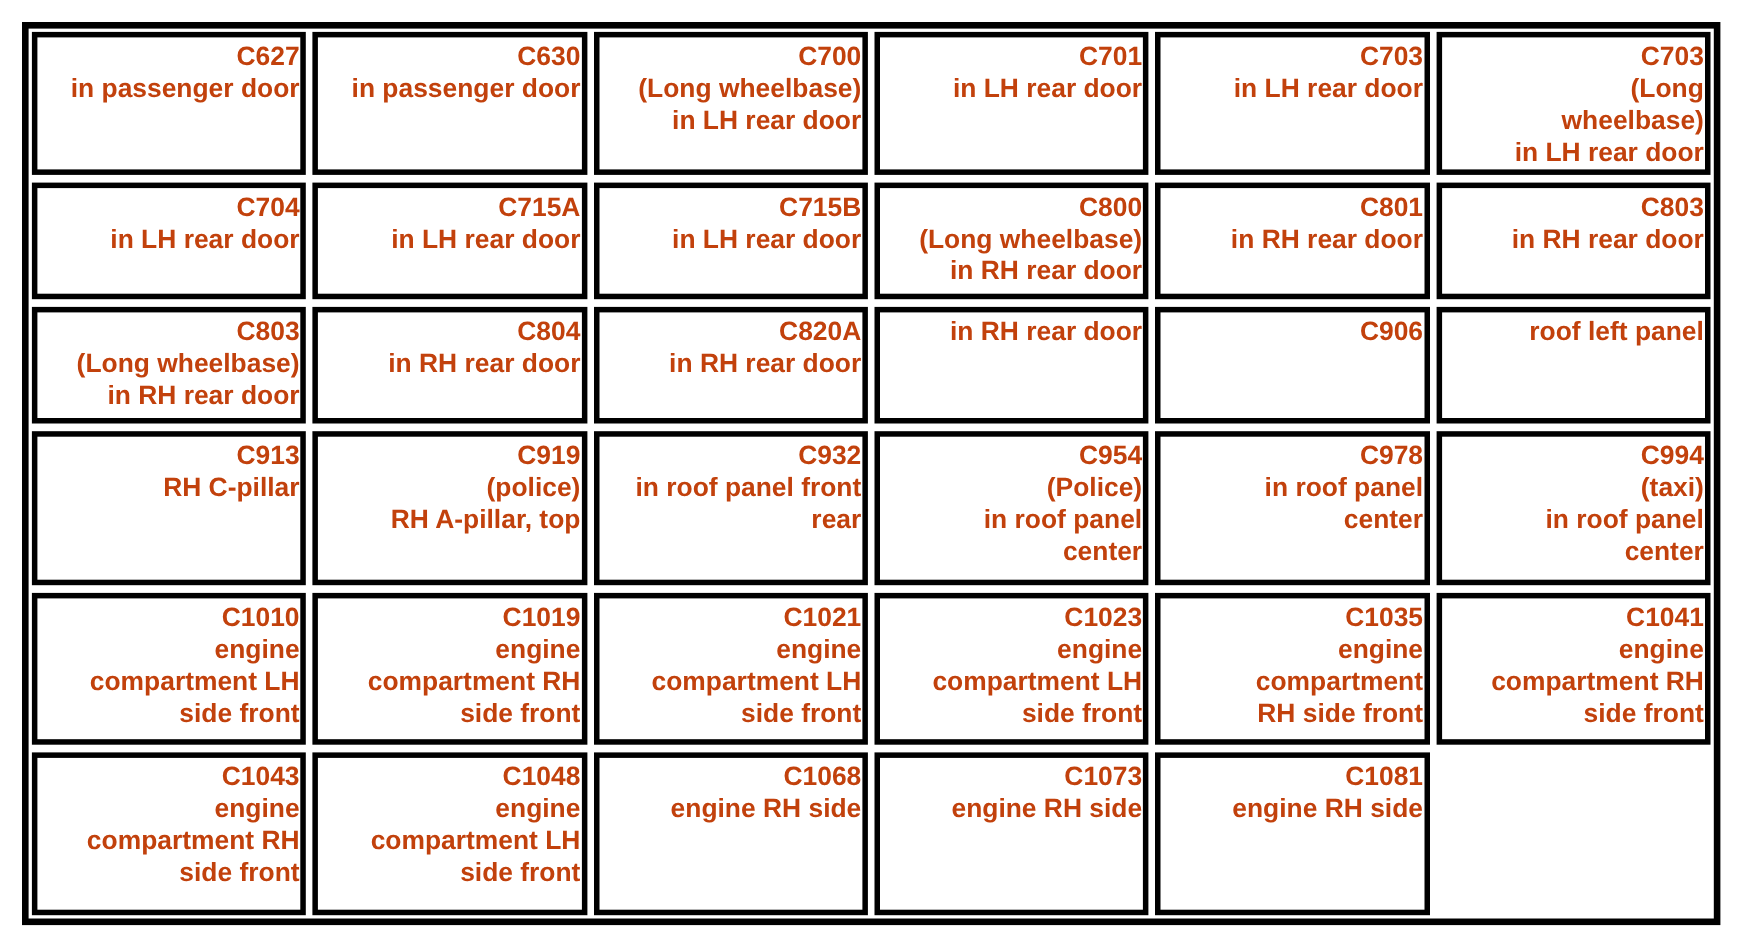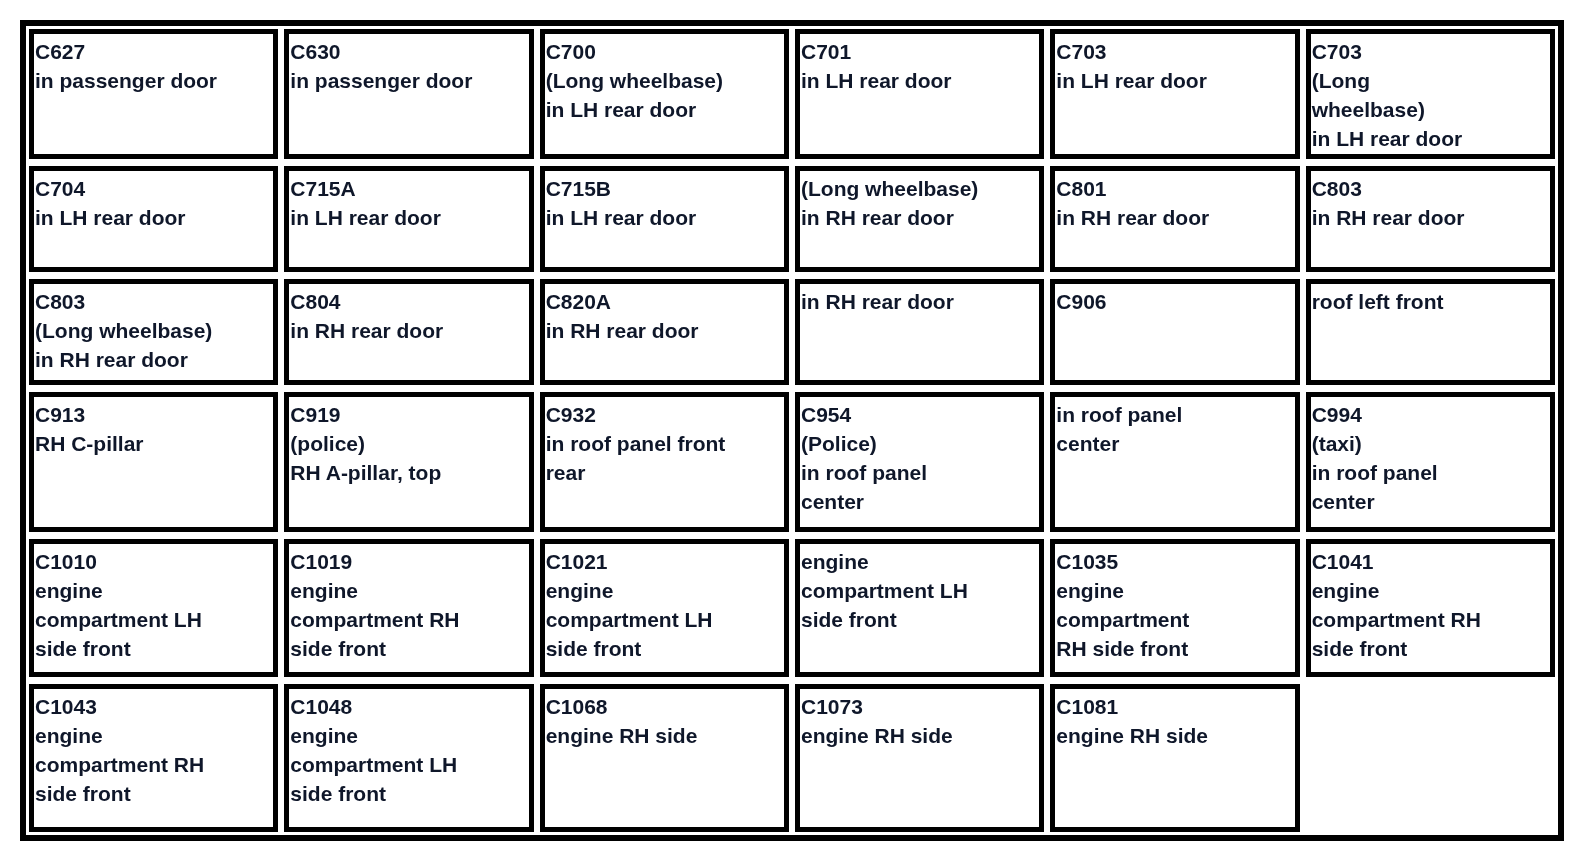--- a/index.html
+++ b/index.html
@@ -24,25 +24,25 @@
     display: grid;
     grid-template-columns: repeat(6, 1fr);
     grid-template-rows: 130px 106px 106px 140px 138px 148px;
     column-gap: 6px;
     row-gap: 7px;
   }
   .cell {
     box-sizing: border-box;
     border: 5px solid #000000;
     background: #ffffff;
-    text-align: left;
+    text-align: right;
     font-weight: bold;
-    font-size: 21px;
+    font-size: 24px;
     line-height: 29px;
-    color: #0f172a;
+    color: #c2410c;
     padding: 3px 1px 0 1px;
     overflow: hidden;
   }
   .code {
     white-space: nowrap;
   }
   .loc {
     white-space: pre-line;
   }
 </style>
@@ -86,20 +86,21 @@
     </div>
     <div class="cell">
       <div class="code">C715A</div>
       <div class="loc">in LH rear door</div>
     </div>
     <div class="cell">
       <div class="code">C715B</div>
       <div class="loc">in LH rear door</div>
     </div>
     <div class="cell">
+      <div class="code">C800</div>
       <div class="loc">(Long wheelbase)
 in RH rear door</div>
     </div>
     <div class="cell">
       <div class="code">C801</div>
       <div class="loc">in RH rear door</div>
     </div>
     <div class="cell">
       <div class="code">C803</div>
       <div class="loc">in RH rear door</div>
@@ -118,21 +119,21 @@
       <div class="code">C820A</div>
       <div class="loc">in RH rear door</div>
     </div>
     <div class="cell">
       <div class="loc">in RH rear door</div>
     </div>
     <div class="cell">
       <div class="code">C906</div>
     </div>
     <div class="cell">
-      <div class="loc">roof left front</div>
+      <div class="loc">roof left panel</div>
     </div>
 
     <div class="cell">
       <div class="code">C913</div>
       <div class="loc">RH C-pillar</div>
     </div>
     <div class="cell">
       <div class="code">C919</div>
       <div class="loc">(police)
 RH A-pillar, top</div>
@@ -142,20 +143,21 @@
       <div class="loc">in roof panel front
 rear</div>
     </div>
     <div class="cell">
       <div class="code">C954</div>
       <div class="loc">(Police)
 in roof panel
 center</div>
     </div>
     <div class="cell">
+      <div class="code">C978</div>
       <div class="loc">in roof panel
 center</div>
     </div>
 
     <div class="cell">
       <div class="code">C994</div>
       <div class="loc">(taxi)
 in roof panel
 center</div>
     </div>
@@ -171,20 +173,21 @@
 compartment RH
 side front</div>
     </div>
     <div class="cell">
       <div class="code">C1021</div>
       <div class="loc">engine
 compartment LH
 side front</div>
     </div>
     <div class="cell">
+      <div class="code">C1023</div>
       <div class="loc">engine
 compartment LH
 side front</div>
     </div>
     <div class="cell">
       <div class="code">C1035</div>
       <div class="loc">engine
 compartment
 RH side front</div>
     </div>

